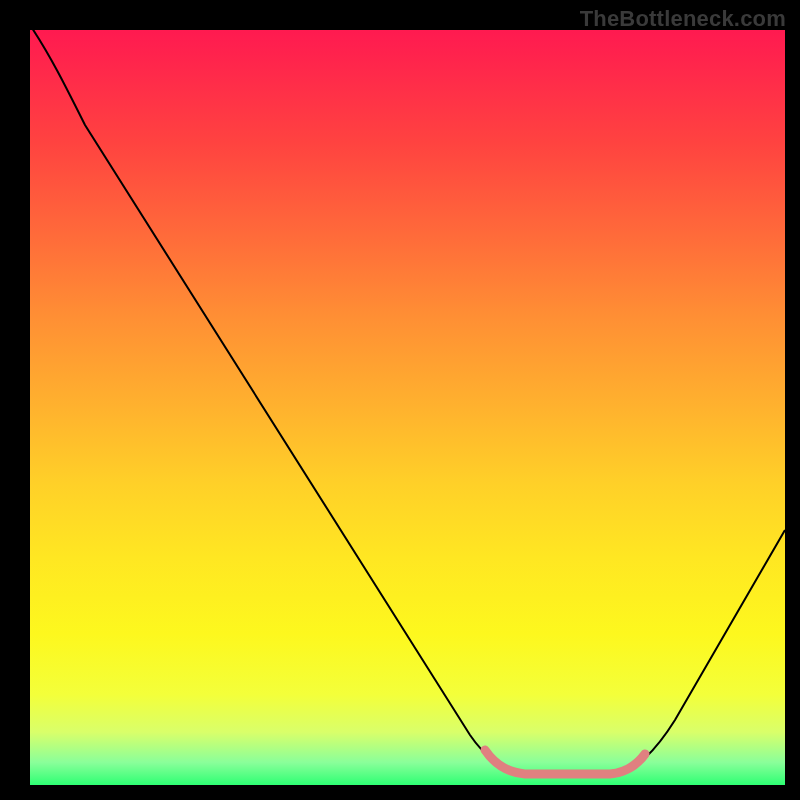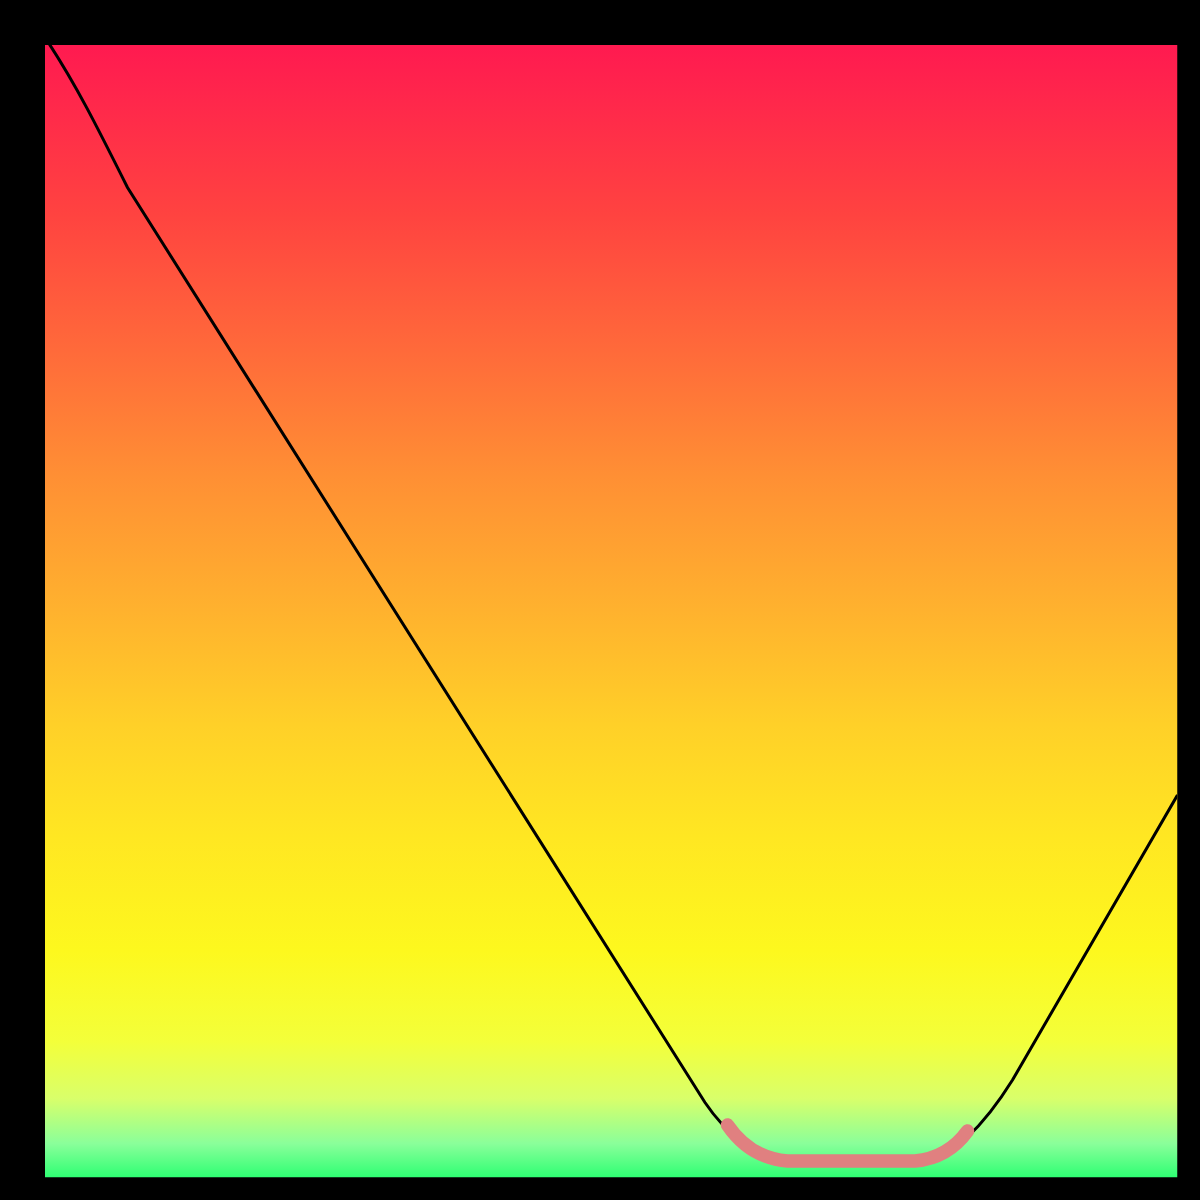--- a/index.html
+++ b/index.html
@@ -64,20 +64,21 @@
     fill: none;
     stroke: #e08080;
     stroke-width: 9;
     stroke-linecap: round;
   }
 </style>
 </head>
 <body>
 <div class="container">
 
+  <div class="watermark">TheBottleneck.com</div>
 
   <div class="plot-area">
     <div class="gradient-bg"></div>
 
     <svg class="curves" viewBox="0 0 755 755" preserveAspectRatio="none">
 
       <path class="curve-main" d="M 0 -5
                C 20 25, 35 55, 55 95
                L 440 705
                Q 450 720, 465 732

